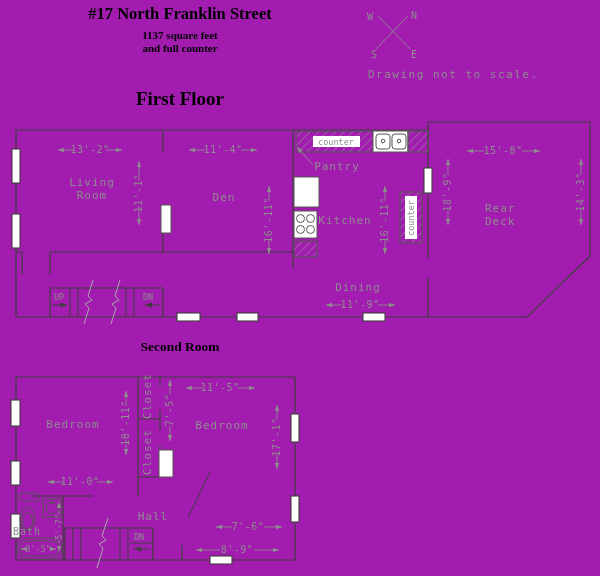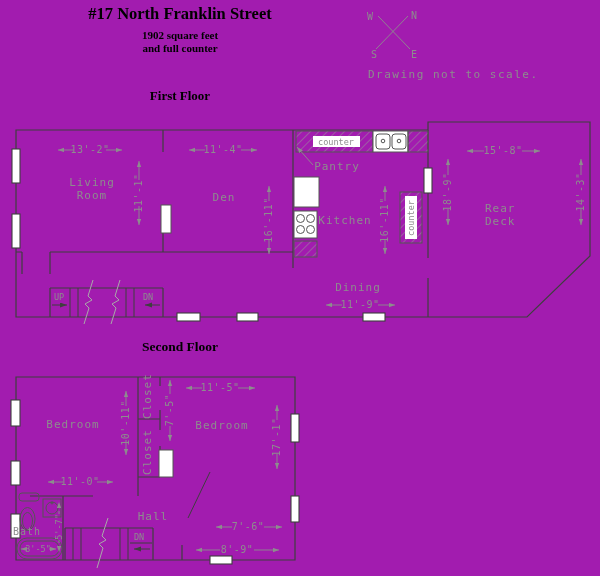--- a/index.html
+++ b/index.html
@@ -1,21 +1,21 @@
 <!DOCTYPE html>
 <html><head>
 <meta charset="utf-8">
 <style>
   html,body{margin:0;padding:0;background:#fff;}
   #canvas{position:relative;width:600px;height:576px;background:#a21caf;overflow:hidden;
           font-family:"Liberation Serif",serif;padding-left:44px;}
   .hdr{position:absolute;left:30px;width:300px;text-align:center;color:#000;}
   #title{top:4px;font-size:16.5px;font-weight:bold;}
   #subtitle{top:29px;font-size:11px;font-weight:bold;line-height:12.5px;}
-  #ff-head{top:88px;font-size:13px;font-weight:bold;}
+  #ff-head{top:88px;font-size:19px;font-weight:bold;}
   #sf-head{top:339px;font-size:13.5px;font-weight:bold;}
   svg{position:absolute;left:0;top:0;}
   .wall{stroke:#3f3f3f;stroke-width:1.2;fill:none;}
   .thin{stroke:#3f3f3f;stroke-width:1;fill:none;}
   .win{fill:#ffffff;stroke:#3f3f3f;stroke-width:1.1;}
   .fix{fill:#ffffff;stroke:#555555;stroke-width:1;}
   .fixo{fill:none;stroke:#555555;stroke-width:1;}
   .brk{fill:none;stroke:#a9a9a9;stroke-width:1;}
   .diml{stroke:#8d8d8d;stroke-width:0.9;fill:none;}
   .dimd{stroke:#8d8d8d;stroke-width:0.9;fill:none;stroke-dasharray:3,3;}
@@ -28,25 +28,25 @@
   .note{font-size:11px;letter-spacing:1.5px;}
   .mid{text-anchor:middle;dominant-baseline:middle;}
 </style>
 </head>
 <body>
 
 <div id="canvas">
 
   <div id="title" class="hdr">#17 North Franklin Street</div>
   <div id="subtitle" class="hdr">
-    <div>1902 square feet</div>
+    <div>1137 square feet</div>
     <div>and full counter</div>
   </div>
   <div id="ff-head" class="hdr">First Floor</div>
-  <div id="sf-head" class="hdr">Second Floor</div>
+  <div id="sf-head" class="hdr">Second Room</div>
 
   <svg width="600" height="576" viewBox="0 0 600 576">
     <defs>
       <marker id="arr" markerWidth="8" markerHeight="6" refX="7" refY="2.5" orient="auto">
         <path d="M0,0 L7,2.5 L0,5 z" fill="#8d8d8d"></path>
       </marker>
       <marker id="arrd" markerWidth="8" markerHeight="6" refX="7" refY="2.5" orient="auto">
         <path d="M0,0 L7,2.5 L0,5 z" fill="#3f3f3f"></path>
       </marker>
       <pattern id="hatch" width="6" height="6" patternUnits="userSpaceOnUse" patternTransform="rotate(45)">

